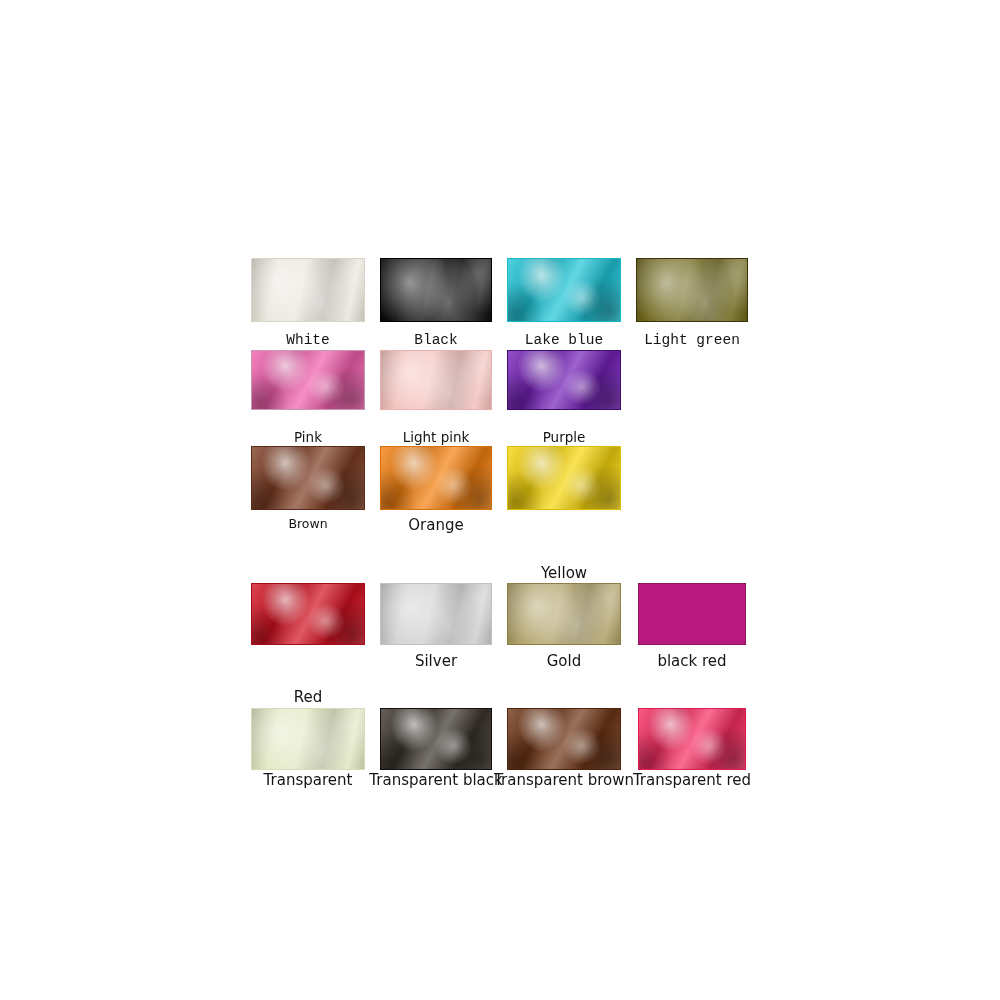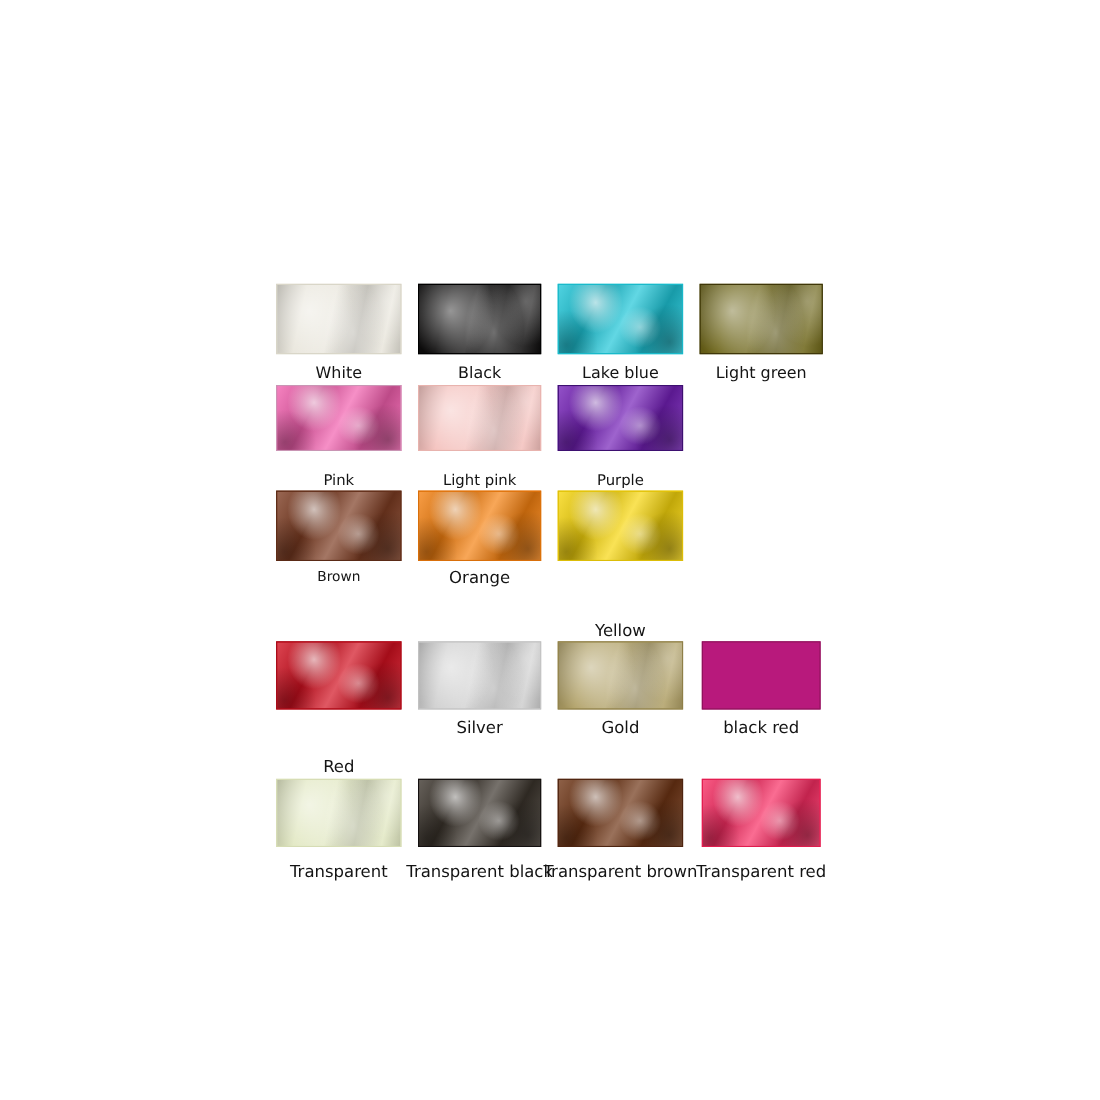--- a/index.html
+++ b/index.html
@@ -56,35 +56,35 @@
   }
 
   .label {
     color: #141414;
     white-space: nowrap;
     line-height: 1.15;
     text-align: center;
   }
 
   
-  .row-0 .cell { padding: 0 4px; }
+  .row-0 .cell { padding: 0 4px; font-family: Liberation Mono, monospace; }
   .row-0 .swatch { height: 62px; }
   .row-0 .label  { font-size: 14.5px; margin-top: 10px; }
 
   .row-1 .swatch { height: 58px; }
   .row-1 .label  { font-size: 13.5px; margin-top: 20px; }
 
   .row-2 .swatch { height: 62px; }
   .row-2 .label  { font-size: 15px; margin-top: 7px; }
 
   .row-3 .swatch { height: 60px; }
   .row-3 .label  { font-size: 15px; margin-top: 8px; }
 
   .row-4 .swatch { height: 60px; }
-  .row-4 .label  { font-size: 15px; margin-top: 14px; }
+  .row-4 .label  { font-size: 15px; margin-top: 2px; }
 </style>
 </head>
 <body>
 
 <div id="color-chart">
   <div class="grid">
       <div class="row row-0">
         <div class="cell" style="width: 128px;">
           <div class="swatch" style="width: 112px; background: rgb(233, 230, 220); border: 1px solid rgb(216, 212, 198);">
             <div class="sheen" style="background-image: radial-gradient(58% 120% at 26% 38%, rgba(255, 255, 255, 0.55), rgba(255, 255, 255, 0) 62%), radial-gradient(42% 140% at 62% 70%, rgba(255, 255, 255, 0.4), rgba(255, 255, 255, 0) 58%), radial-gradient(50% 110% at 88% 24%, rgba(255, 255, 255, 0.3), rgba(255, 255, 255, 0) 60%), linear-gradient(102deg, rgba(0, 0, 0, 0.22) 0%, rgba(0, 0, 0, 0) 22%, rgba(255, 255, 255, 0.18) 44%, rgba(0, 0, 0, 0.2) 66%, rgba(255, 255, 255, 0.14) 86%, rgba(0, 0, 0, 0.16) 100%);"></div>

